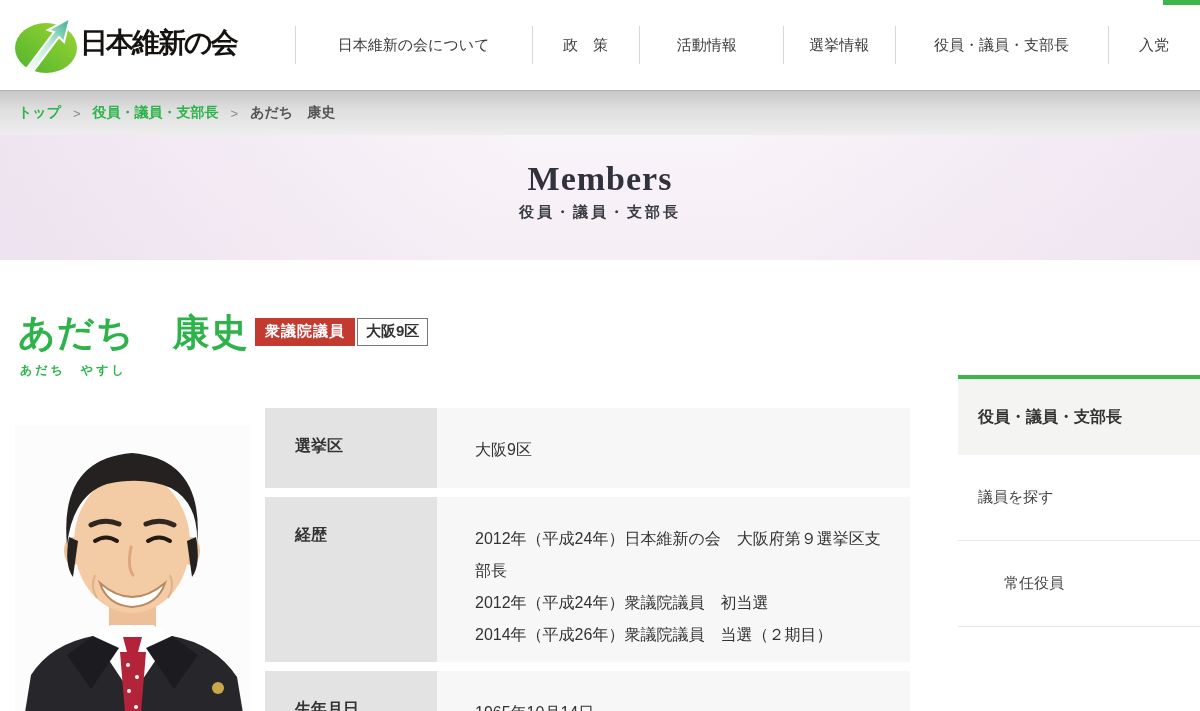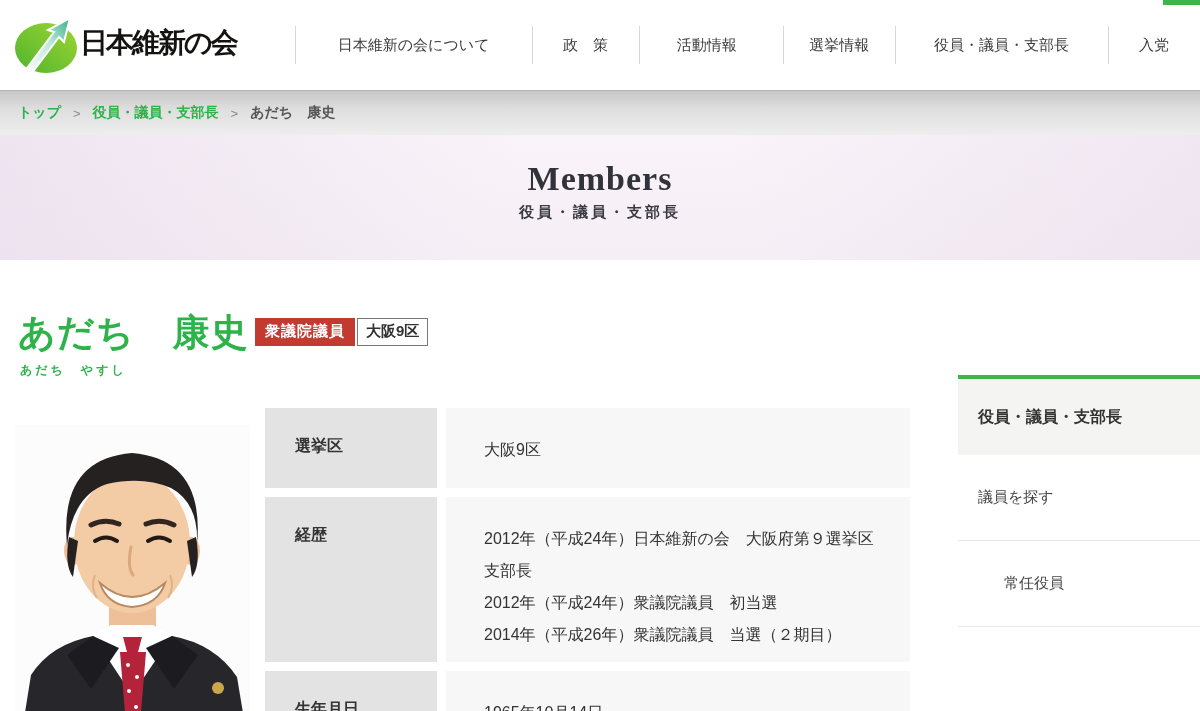--- a/index.html
+++ b/index.html
@@ -76,21 +76,21 @@
     position:absolute; left:357px; top:318px; background:#fff; border:1px solid #777;
     color:#333; font-size:15px; font-weight:700; padding:3px 8px 4px; white-space:nowrap;
   }
 
   
   .member-photo { position:absolute; left:15px; top:425px; width:235px; height:300px; }
   .member-photo svg { display:block; }
 
   
   .profile-table { position:absolute; left:265px; top:408px; width:645px; }
-  .prow { display:flex; margin-bottom:9px;gap:9px; }
+  .prow { display:flex; margin-bottom:9px; }
   .cell-label {
     width:172px; background:#e3e3e3; font-size:16px; font-weight:700; color:#333;
     padding:28px 0 0 30px;
   }
   .cell-value {
     flex:1; background:#f7f7f7; font-size:16px; color:#333;
     padding:26px 28px 0 38px; line-height:2;
   }
   .prow-district { height:80px; }
   .prow-career  { height:165px; }

